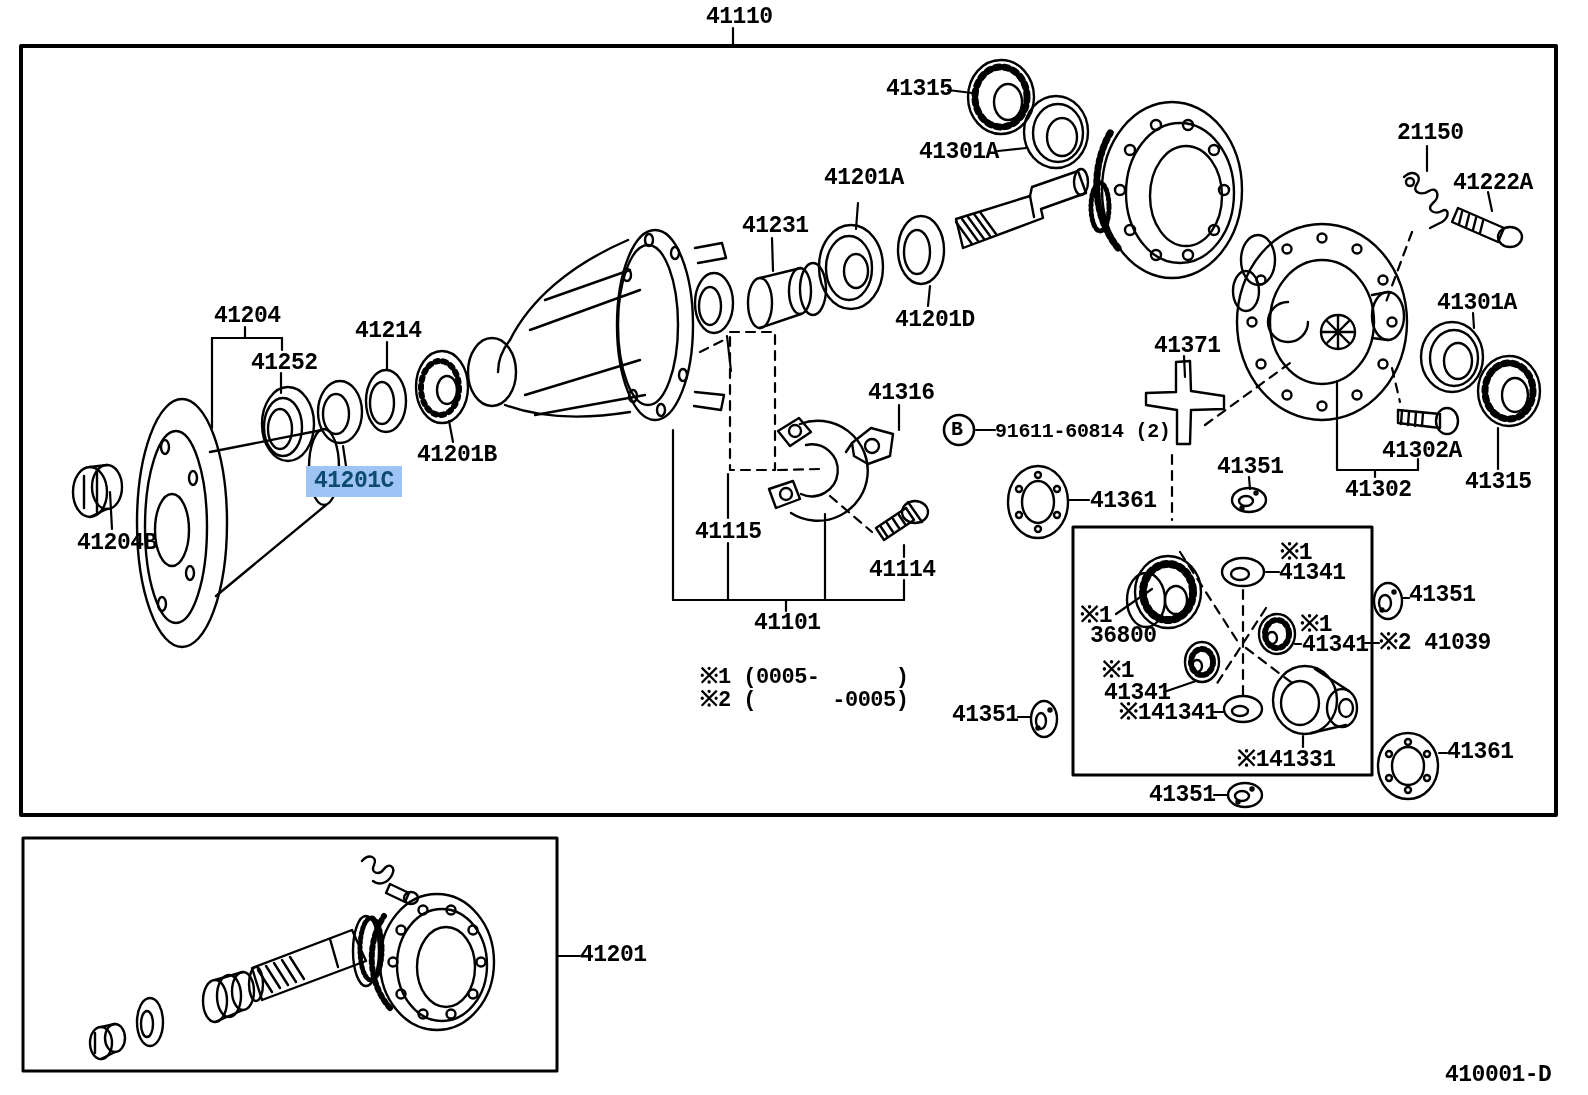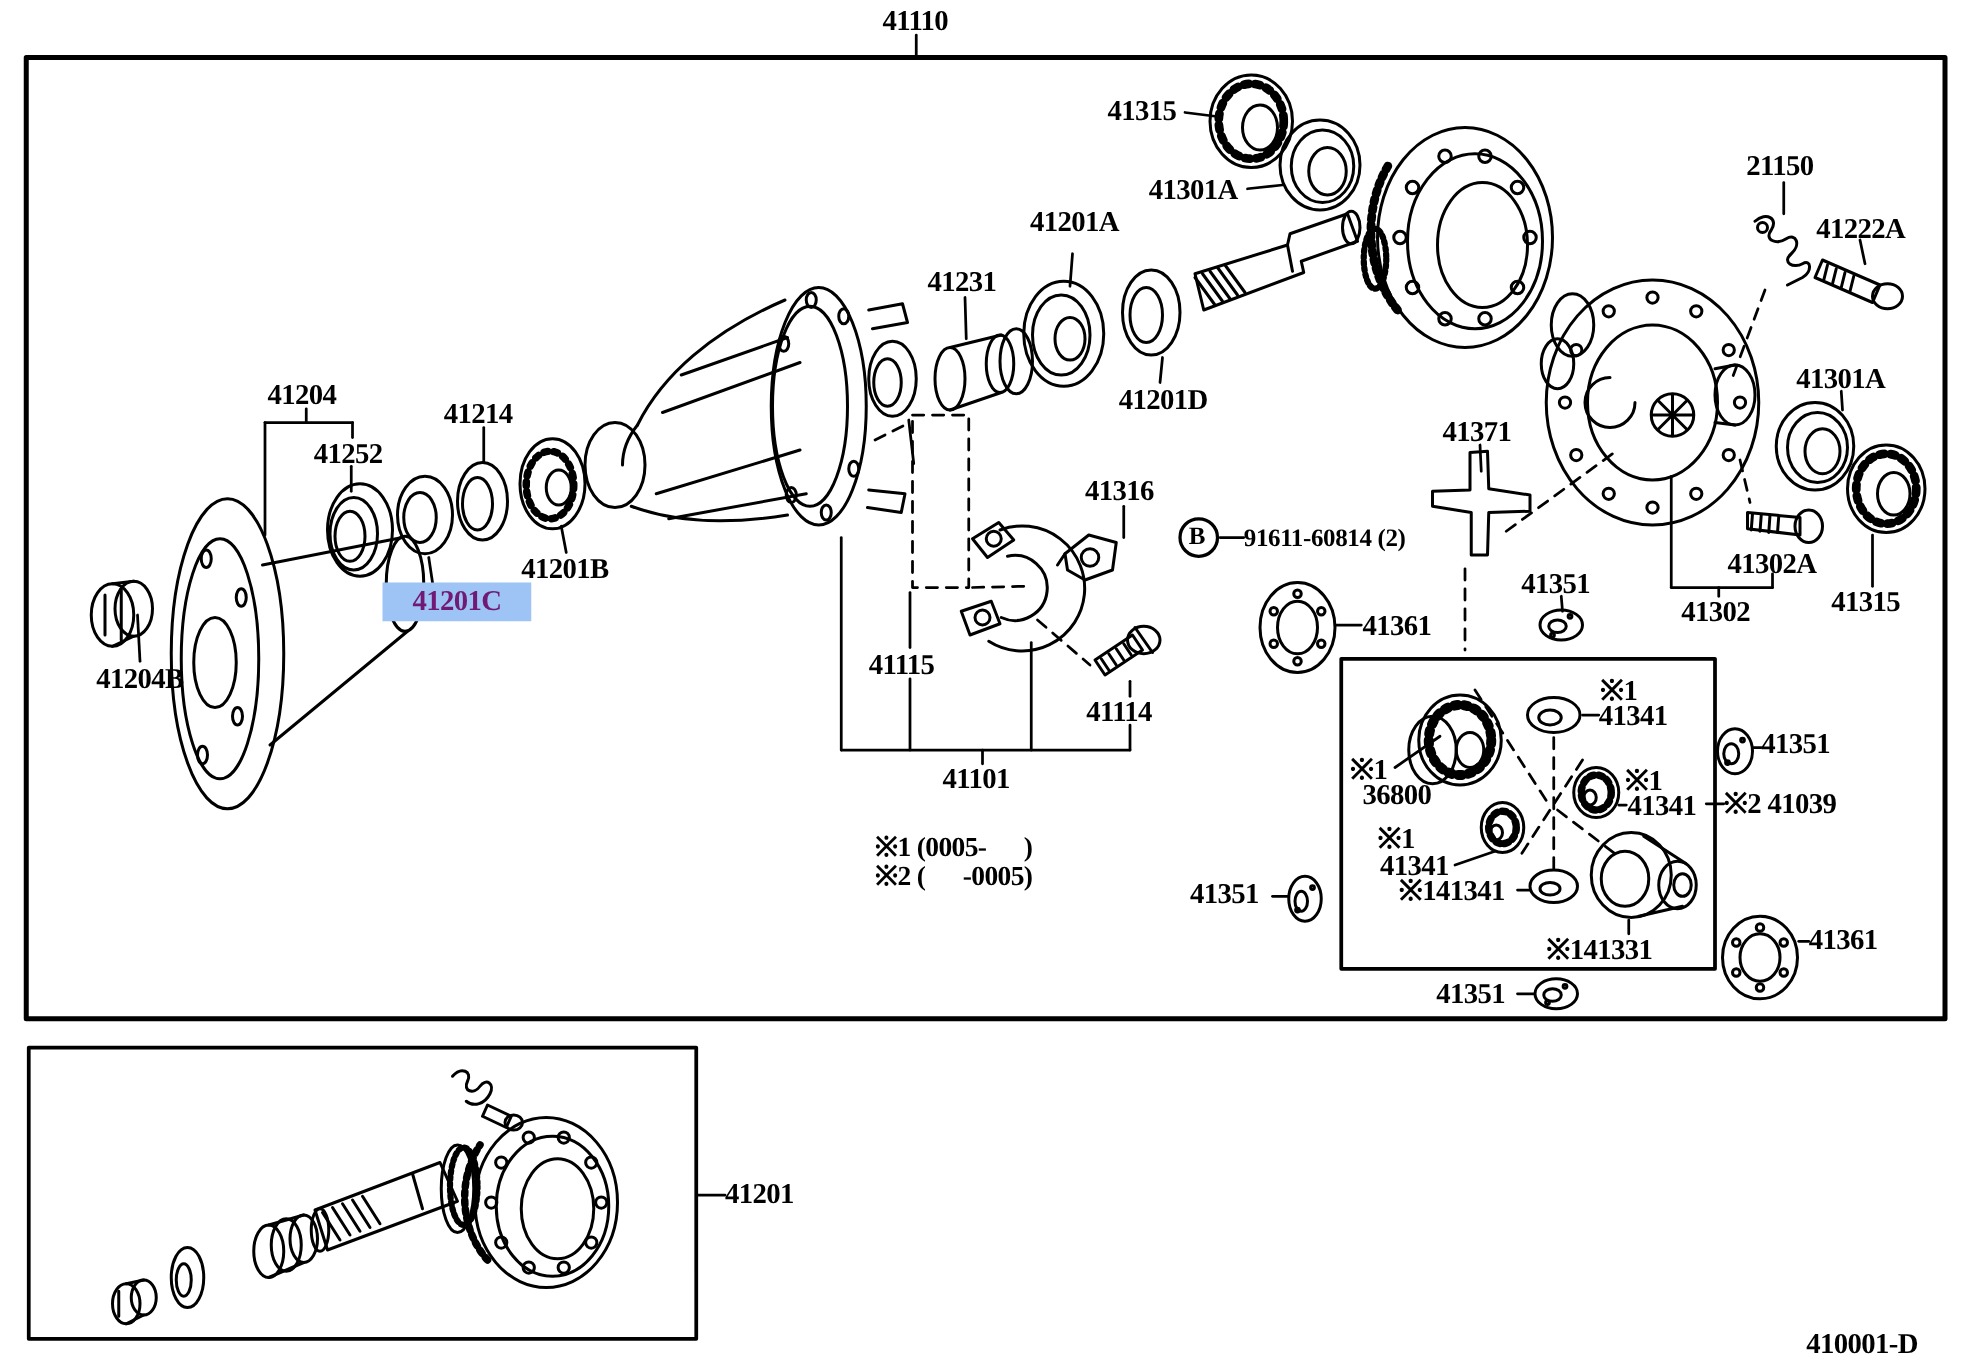--- a/index.html
+++ b/index.html
@@ -1,24 +1,24 @@
 <!DOCTYPE html>
 <html><head>
 <meta charset="utf-8">
 <title></title>
 <style>
   html,body{margin:0;padding:0;background:#fff;}
   .stage{position:relative;width:1588px;height:1095px;background:#fff;overflow:hidden;
-         font-family:Liberation Serif, serif;}
+         font-family:Liberation Mono, monospace;}
   .stage svg{position:absolute;left:0;top:0;}
   .lbl{position:absolute;font-weight:bold;font-size:23px;line-height:1.05;
        letter-spacing:-0.5px;white-space:pre;color:#000;}
   .sm{font-size:20px;letter-spacing:-0.3px;}
   .nt{font-size:22px;text-align:center;}
-  .hl{background:#9EC3F5;color:#701a75;padding:3px 24px 4px;}
+  .hl{background:#9EC3F5;color:#0c4a6e;padding:3px 8px 4px;}
 </style>
 </head>
 <body>
 
 <div class="stage">
 
 <svg width="1588" height="1095" viewBox="0 0 1588 1095">
 <g stroke="#000" fill="none" stroke-width="2.4" stroke-linecap="round" stroke-linejoin="round">
 
   <rect x="21" y="46" width="1535" height="769" stroke-width="4"></rect>

